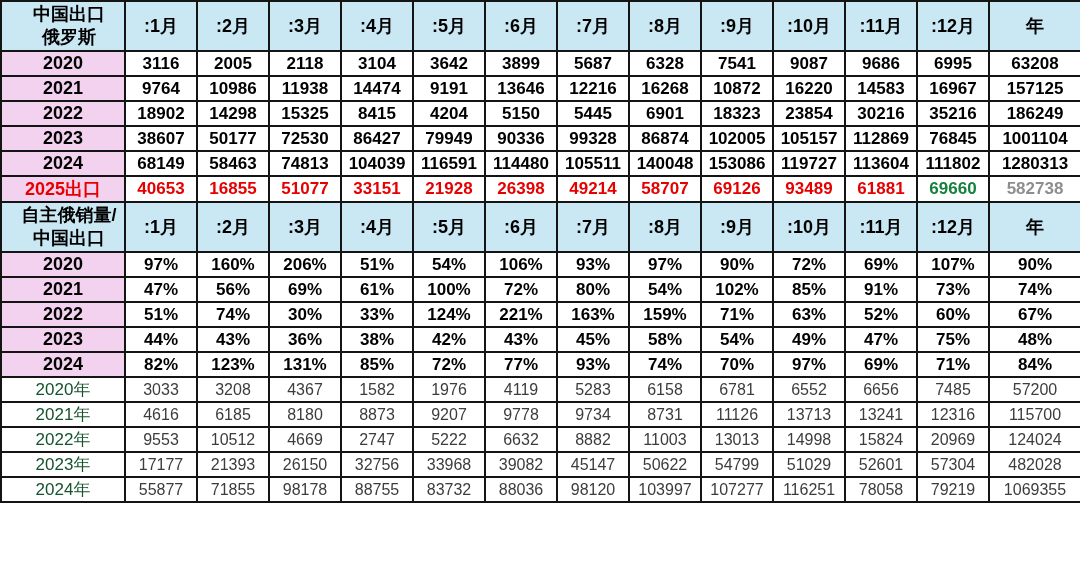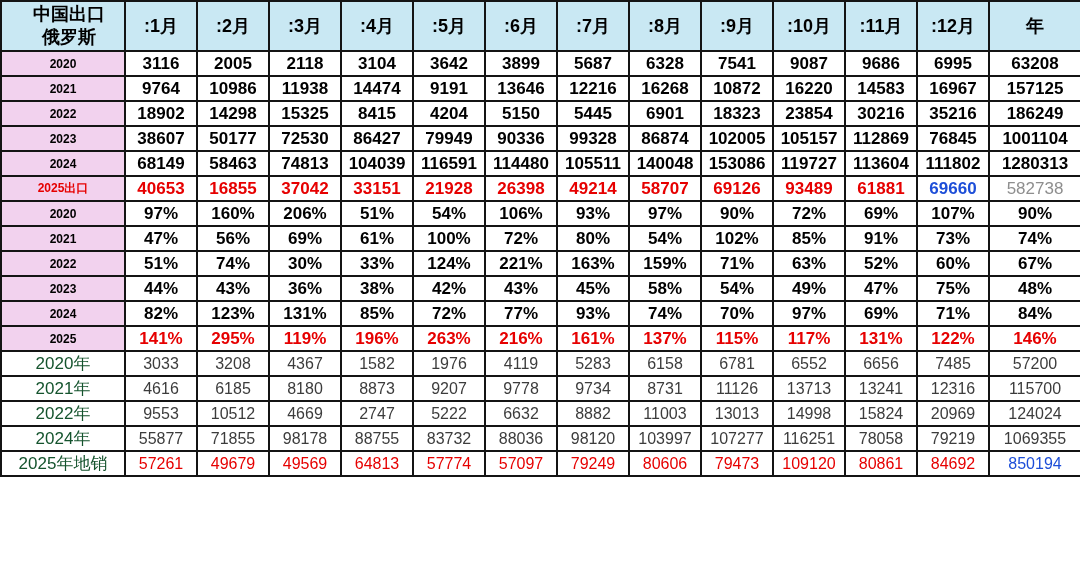--- a/index.html
+++ b/index.html
@@ -26,25 +26,25 @@
     font-size: 18px;
     color: #000;
   }
   tr.hdr2 { height: 50px; }
   tr.hdr1 { height: 25px; }
   tr.hdr1 th.c0 { font-size: 15px; letter-spacing: -1px; }
   tr.datarow { height: 25px; }
   th.c0 { white-space: pre-line; line-height: 1.3; padding-left: 12px; }
   .s1 td, .s2 td { font-weight: bold; font-size: 17px; color: #000; }
   .s3 td { font-weight: normal; font-size: 16px; color: #3c3c3c; }
-  .s1 td.c0, .s2 td.c0 { background: var(--year_bg); font-size: 12px; margin-top: 20px; }
+  .s1 td.c0, .s2 td.c0 { background: var(--year_bg); font-size: 18px; margin-top: 20px; }
   .s3 td.c0 { background: #ffffff; color: #14532d; font-size: 17px; }
   td.red  { color: var(--red); }
-  td.black { color: #1d4ed8; margin-top: 16px; }
-  td.gray { color: var(--gray); font-weight: normal; border-radius: 12px; }
+  td.black { color: #15803d; margin-top: 16px; }
+  td.gray { color: var(--gray); font-weight: bold; border-radius: 12px; }
 </style>
 </head>
 <body>
 
 <table>
   <colgroup>
     <col style="width:124px">
     <col style="width:72px">
       <col style="width:72px">
       <col style="width:72px">
@@ -154,31 +154,48 @@
         <td>153086</td>
         <td>119727</td>
         <td>113604</td>
         <td>111802</td>
         <td>1280313</td>
       </tr>
       <tr class="datarow s1">
         <td class="c0 red">2025出口</td>
         <td class="red">40653</td>
         <td class="red">16855</td>
-        <td class="red">37042</td>
+        <td class="red">51077</td>
         <td class="red">33151</td>
         <td class="red">21928</td>
         <td class="red">26398</td>
         <td class="red">49214</td>
         <td class="red">58707</td>
         <td class="red">69126</td>
         <td class="red">93489</td>
         <td class="red">61881</td>
         <td class="black">69660</td>
         <td class="gray">582738</td>
+      </tr>
+      <tr class="hdr hdr2">
+        <th class="c0">自主俄销量/
+中国出口</th>
+        <th>:1月</th>
+        <th>:2月</th>
+        <th>:3月</th>
+        <th>:4月</th>
+        <th>:5月</th>
+        <th>:6月</th>
+        <th>:7月</th>
+        <th>:8月</th>
+        <th>:9月</th>
+        <th>:10月</th>
+        <th>:11月</th>
+        <th>:12月</th>
+        <th>年</th>
       </tr>
       <tr class="datarow s2">
         <td class="c0">2020</td>
         <td>97%</td>
         <td>160%</td>
         <td>206%</td>
         <td>51%</td>
         <td>54%</td>
         <td>106%</td>
         <td>93%</td>
@@ -246,36 +263,20 @@
         <td>72%</td>
         <td>77%</td>
         <td>93%</td>
         <td>74%</td>
         <td>70%</td>
         <td>97%</td>
         <td>69%</td>
         <td>71%</td>
         <td>84%</td>
       </tr>
-      <tr class="datarow s2">
-        <td class="c0">2025</td>
-        <td class="red">141%</td>
-        <td class="red">295%</td>
-        <td class="red">119%</td>
-        <td class="red">196%</td>
-        <td class="red">263%</td>
-        <td class="red">216%</td>
-        <td class="red">161%</td>
-        <td class="red">137%</td>
-        <td class="red">115%</td>
-        <td class="red">117%</td>
-        <td class="red">131%</td>
-        <td class="red">122%</td>
-        <td class="red">146%</td>
-      </tr>
       <tr class="datarow s3">
         <td class="c0">2020年</td>
         <td>3033</td>
         <td>3208</td>
         <td>4367</td>
         <td>1582</td>
         <td>1976</td>
         <td>4119</td>
         <td>5283</td>
         <td>6158</td>
@@ -311,45 +312,45 @@
         <td>6632</td>
         <td>8882</td>
         <td>11003</td>
         <td>13013</td>
         <td>14998</td>
         <td>15824</td>
         <td>20969</td>
         <td>124024</td>
       </tr>
       <tr class="datarow s3">
+        <td class="c0">2023年</td>
+        <td>17177</td>
+        <td>21393</td>
+        <td>26150</td>
+        <td>32756</td>
+        <td>33968</td>
+        <td>39082</td>
+        <td>45147</td>
+        <td>50622</td>
+        <td>54799</td>
+        <td>51029</td>
+        <td>52601</td>
+        <td>57304</td>
+        <td>482028</td>
+      </tr>
+      <tr class="datarow s3">
         <td class="c0">2024年</td>
         <td>55877</td>
         <td>71855</td>
         <td>98178</td>
         <td>88755</td>
         <td>83732</td>
         <td>88036</td>
         <td>98120</td>
         <td>103997</td>
         <td>107277</td>
         <td>116251</td>
         <td>78058</td>
         <td>79219</td>
         <td>1069355</td>
       </tr>
-      <tr class="datarow s3">
-        <td class="c0 red">2025年地销</td>
-        <td class="red">57261</td>
-        <td class="red">49679</td>
-        <td class="red">49569</td>
-        <td class="red">64813</td>
-        <td class="red">57774</td>
-        <td class="red">57097</td>
-        <td class="red">79249</td>
-        <td class="red">80606</td>
-        <td class="red">79473</td>
-        <td class="red">109120</td>
-        <td class="red">80861</td>
-        <td class="red">84692</td>
-        <td class="black">850194</td>
-      </tr>
     </tbody>
 </table>
 
 </body></html>

